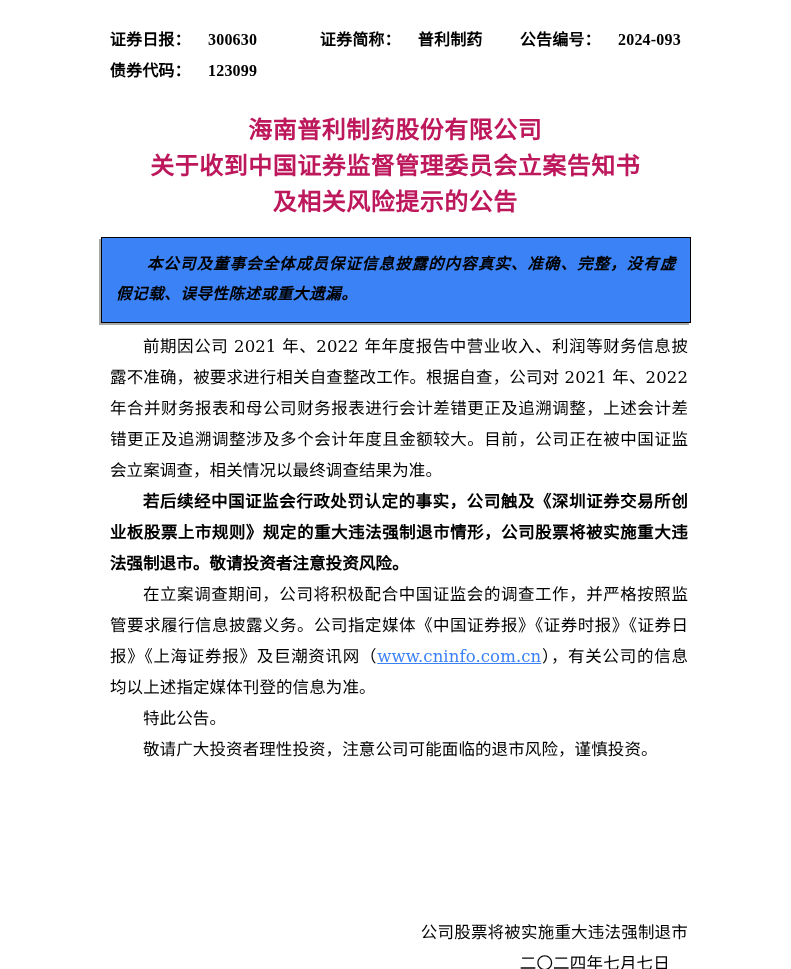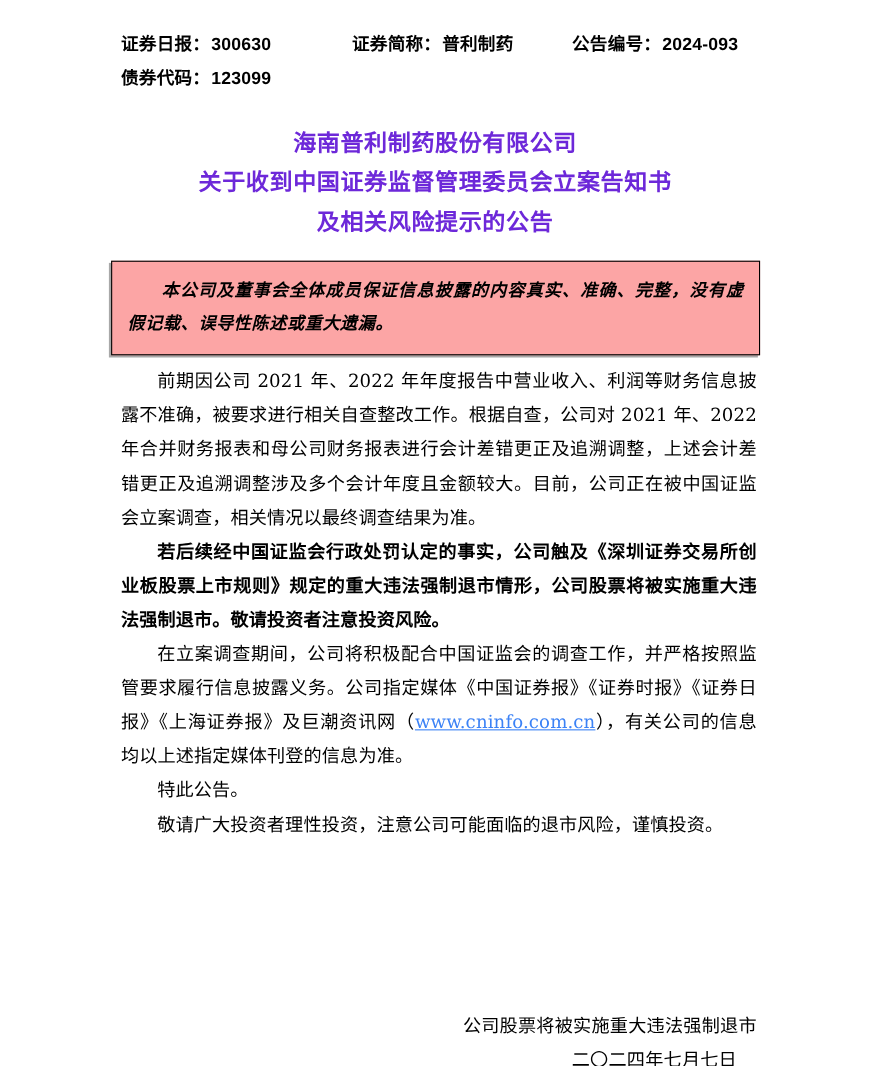--- a/index.html
+++ b/index.html
@@ -42,53 +42,53 @@
   .hdr-cell {
     display: flex;
     align-items: baseline;
   }
   .hdr-cell.c1 { width: 210px; }
   .hdr-cell.c2 { width: 200px; }
   .hdr-cell.c3 { width: 170px; }
   .hdr-label { font-weight: bold; }
   .hdr-value {
     font-weight: bold;
-    font-family: Liberation Sans, sans-serif;
-    margin-left: 1px;
+    font-family: Liberation Serif, serif;
+    margin-left: 17px;
   }
 
   
   .title-block {
     position: absolute;
     left: 60px;
     top: 112px;
     width: 671px;
     text-align: center;
   }
   .doc-title {
     font-family: "DejaVu Sans", "Liberation Sans", sans-serif;
     font-weight: bold;
-    font-size: 21px;
+    font-size: 24px;
     line-height: 36px;
     letter-spacing: 0.5px;
-    color: #6d28d9;
+    color: #be185d;
   }
 
   
   .disclaimer-wrap {
     position: absolute;
     left: 101px;
     top: 237px;
     width: 590px;
   }
   .disclaimer-box {
     border: 1px solid #000000;
     box-shadow: -2px 2px 0 0 #a8a8a8;
     padding: 11px 14px 13px 14px;
-    background: #fca5a5;
+    background: #3b82f6;
   }
   .disclaimer-text {
     font-family: "DejaVu Serif", "Liberation Serif", serif;
     font-weight: bold;
     font-style: italic;
     font-size: 15.5px;
     line-height: 30px;
     text-indent: 2em;
     text-align: justify;
     letter-spacing: 0.6px;

